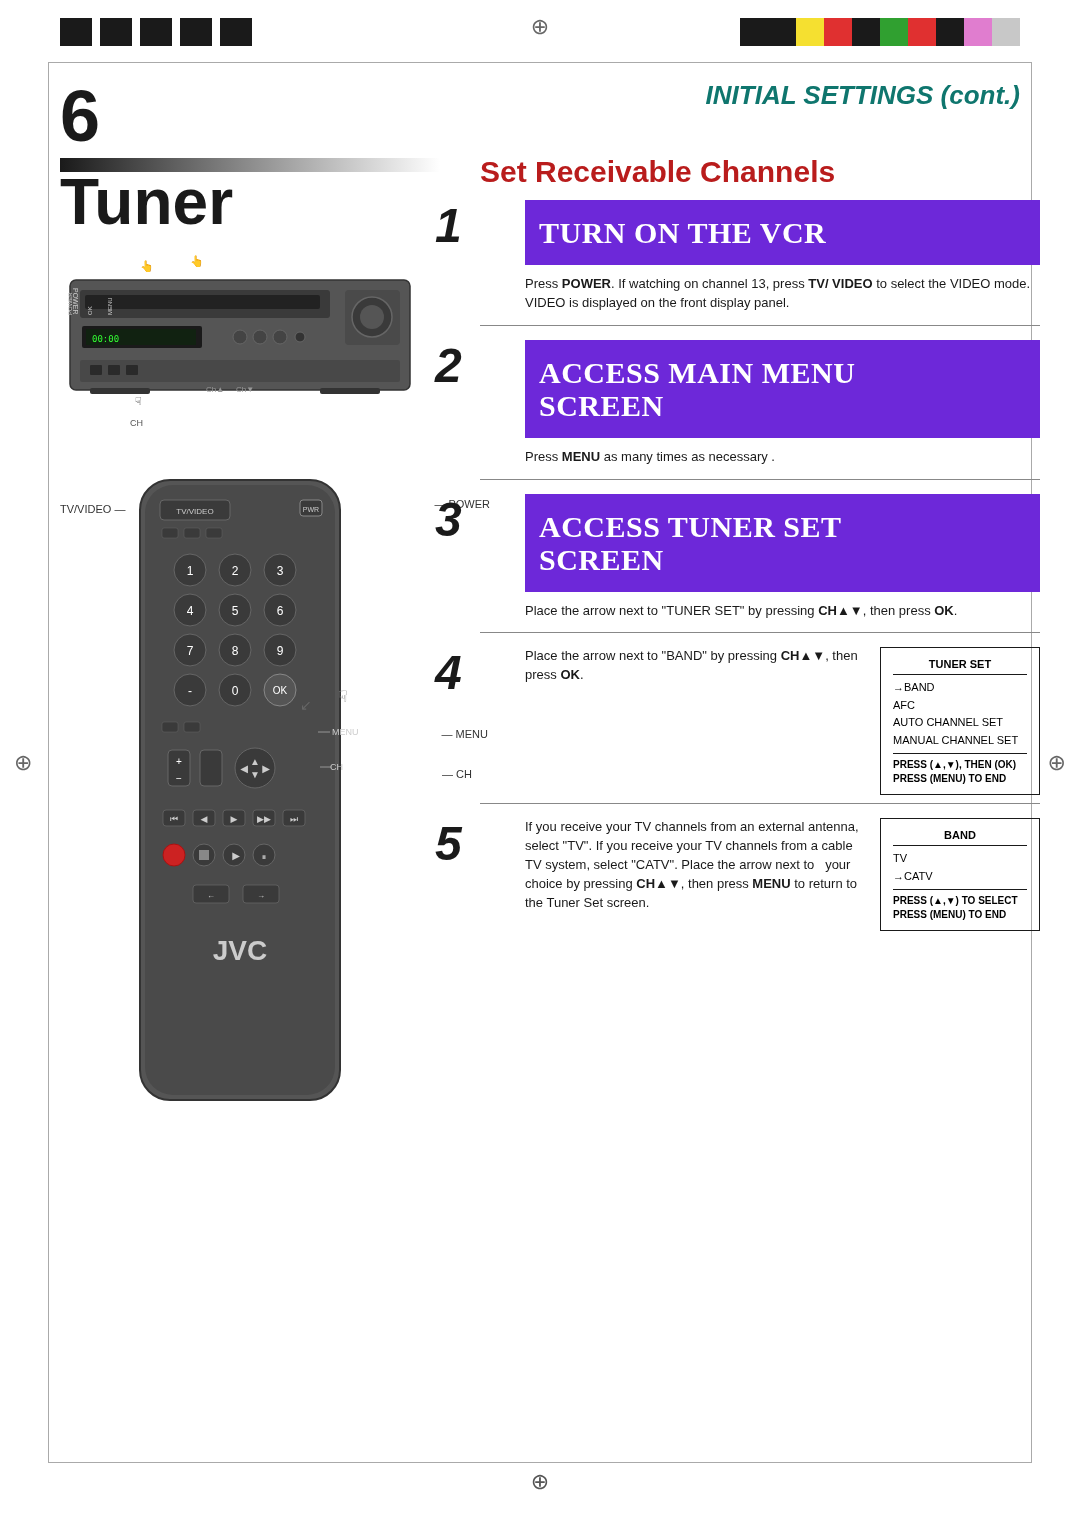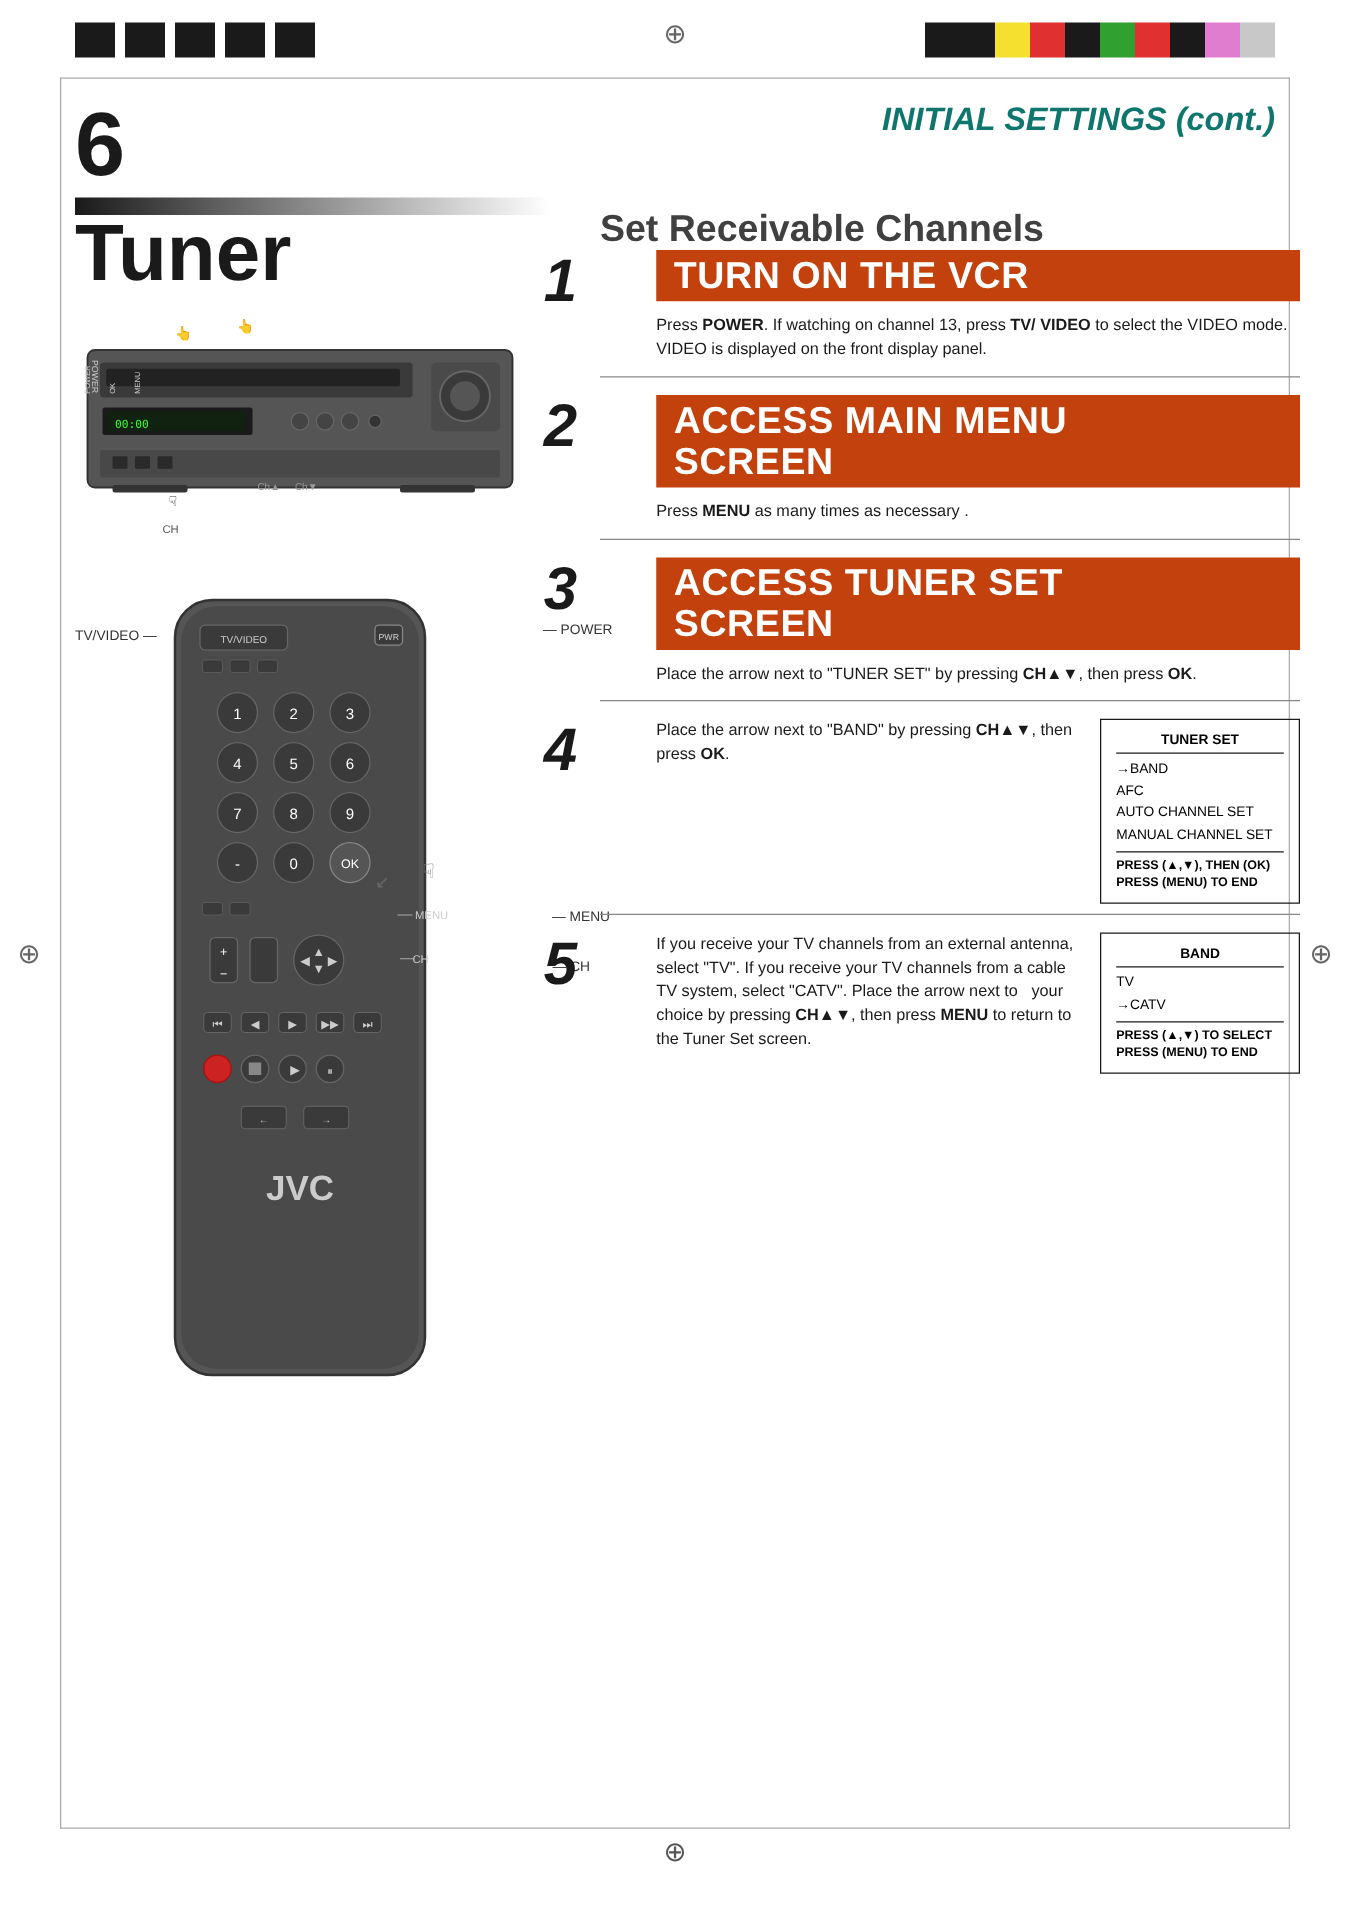--- a/index.html
+++ b/index.html
@@ -67,25 +67,25 @@
       top: 165px;
       left: 60px;
       font-size: 64px;
       font-weight: bold;
       color: #1a1a1a;
     }
 
     
     .set-receivable {
       position: absolute;
-      top: 167px;
+      top: 155px;
       left: 480px;
       font-size: 30px;
       font-weight: bold;
-      color: #404040;
+      color: #b91c1c;
     }
 
     
     .vcr-image-area {
       position: absolute;
       top: 240px;
       left: 60px;
       width: 390px;
       height: 200px;
     }
@@ -118,24 +118,25 @@
       left: -45px;
       top: 2px;
       font-size: 48px;
       font-weight: bold;
       font-style: italic;
       color: #1a1a1a;
       line-height: 1;
     }
 
     .step-header {
-      background: #c2410c;
+      background: #6d28d9;
       color: #ffffff;
-      padding: 4px 14px;
+      padding: 16px 14px;
       margin-bottom: 6px;
+      font-family: Liberation Serif, serif;
     }
 
     .step-header h2 {
       font-size: 30px;
       font-weight: 900;
       letter-spacing: 0.5px;
       line-height: 1.1;
       text-transform: uppercase;
     }
 

